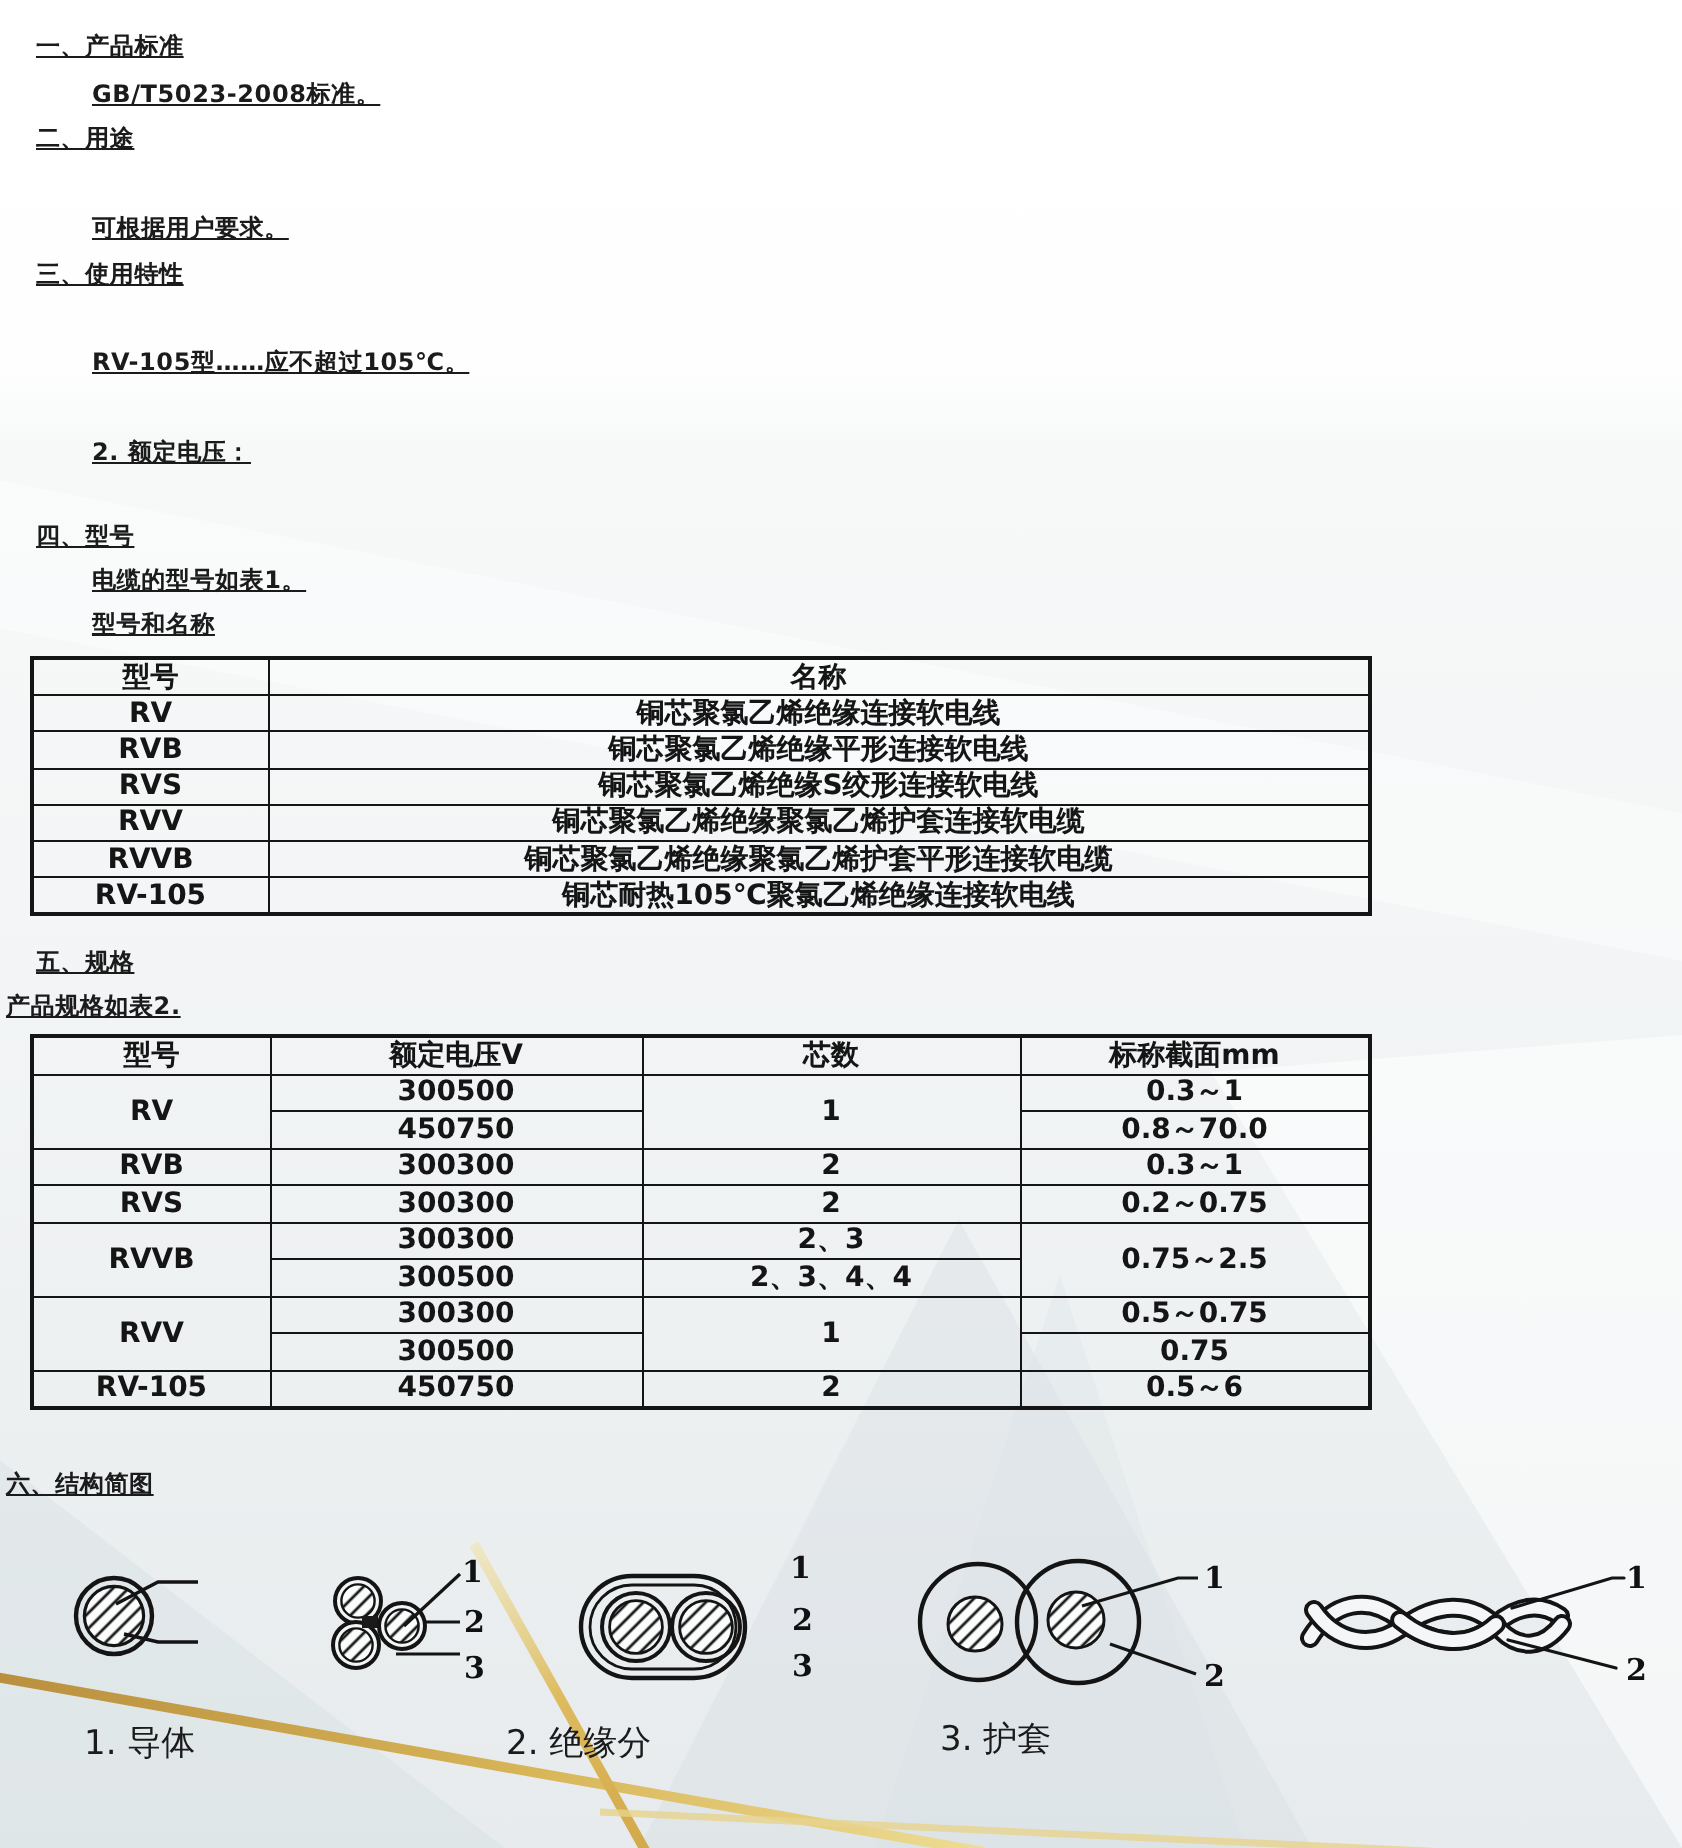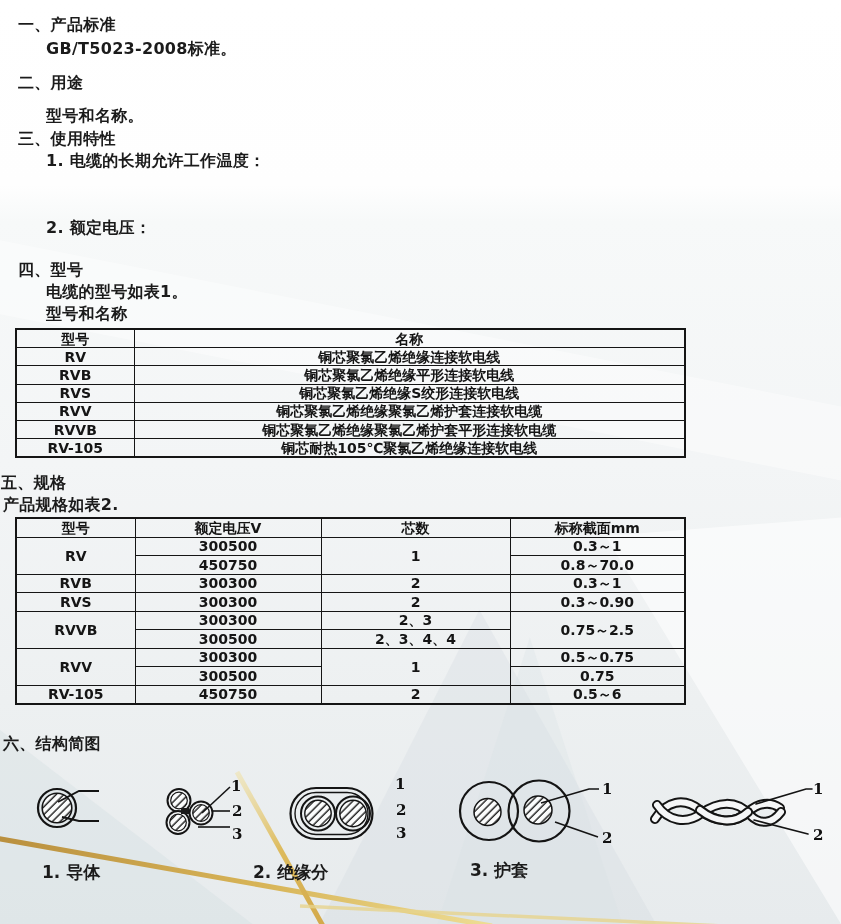--- a/index.html
+++ b/index.html
@@ -5,32 +5,32 @@
   html,body{margin:0;padding:0;}
   body{width:841px;height:924px;font-family:"DejaVu Sans",sans-serif;}
   .page{position:relative;width:841px;height:924px;overflow:hidden;
     background:linear-gradient(180deg,#ffffff 0%,#fefefe 20%,#f7f9f9 24%,#f3f5f6 50%,#edf0f1 76%,#e7ebed 100%);}
   .bgpoly{position:absolute;left:0;top:0;width:841px;height:924px;pointer-events:none;}
   .p1{clip-path:polygon(57% 66%,78% 100%,38% 100%);background:rgba(203,214,219,0.26);}
   .p2{clip-path:polygon(72% 58%,100% 100%,100% 56%);background:rgba(255,255,255,0.55);}
   .p3{clip-path:polygon(0 79%,30% 100%,0 100%);background:rgba(206,217,222,0.30);}
   .p4{clip-path:polygon(0 26%,100% 44%,100% 52%,0 34%);background:rgba(255,255,255,0.40);}
   .p5{clip-path:polygon(52% 100%,63% 69%,74% 100%);background:rgba(214,224,228,0.30);}
-  .tl{position:absolute;white-space:nowrap;font-size:16px;font-weight:600;color:#1b1b1b;
-      letter-spacing:0.3px;line-height:1;}
+  .tl{position:absolute;white-space:nowrap;font-size:12px;font-weight:600;color:#1b1b1b;
+      letter-spacing:0.3px;line-height:1;text-decoration:underline;}
   .tb{position:absolute;border-collapse:collapse;table-layout:fixed;border:2.5px solid #151515;}
   .tb th,.tb td{border:1.5px solid #151515;text-align:center;vertical-align:middle;
       font-family:"DejaVu Sans",sans-serif;font-size:14px;font-weight:600;color:#151515;
       padding:0;line-height:1;}
   .t1 th,.t1 td{height:17.2px;}
   .t2 th,.t2 td{height:17.5px;}
   .diag-svg{position:absolute;left:0;top:0;width:841px;height:924px;pointer-events:none;}
   .num{position:absolute;font-family:"DejaVu Serif",serif;font-weight:bold;font-size:15px;
       color:#111;line-height:1;}
-  .cap{position:absolute;font-size:17px;font-weight:700;color:#1b1b1b;line-height:1;white-space:nowrap;}
+  .cap{position:absolute;font-size:17px;font-weight:400;color:#1b1b1b;line-height:1;white-space:nowrap;}
 </style>
 </head>
 <body>
 
 <div class="page">
 
   <div class="bgpoly p4"></div>
   <div class="bgpoly p1"></div>
   <div class="bgpoly p2"></div>
   <div class="bgpoly p3"></div>
@@ -105,29 +105,29 @@
       <path d="M657 805 C668 821 686 825 702 813 C717 802 736 799 750 815 C760 825 772 824 781 812" stroke="#f5f6f7" stroke-width="6"></path>
       <path d="M700 810 C715 822 734 825 748 812" stroke="#141414" stroke-width="10"></path>
       <path d="M700 810 C715 822 734 825 748 812" stroke="#f5f6f7" stroke-width="6"></path>
       <path d="M756 804 L806 789 L812 789" stroke="#141414" stroke-width="1.6"></path>
       <path d="M754 820 L808 834" stroke="#141414" stroke-width="1.6"></path>
     </g>
   </svg>
 
   <div class="tl" style="left:18px;top:17px">一、产品标准</div>
   <div class="tl" style="left:46px;top:41px">GB/T5023-2008标准。</div>
-  <div class="tl" style="left:18px;top:75px">二、用途</div>
-  <div class="tl" style="left:46px;top:108px">型号和名称。</div>
+  <div class="tl" style="left:18px;top:63px">二、用途</div>
+  <div class="tl" style="left:46px;top:108px">可根据用户要求。</div>
   <div class="tl" style="left:18px;top:131px">三、使用特性</div>
-  <div class="tl" style="left:46px;top:153px">1. 电缆的长期允许工作温度：</div>
+  <div class="tl" style="left:46px;top:175px">RV-105型……应不超过105℃。</div>
   <div class="tl" style="left:46px;top:220px">2. 额定电压：</div>
   <div class="tl" style="left:18px;top:262px">四、型号</div>
   <div class="tl" style="left:46px;top:284px">电缆的型号如表1。</div>
   <div class="tl" style="left:46px;top:306px">型号和名称</div>
-  <div class="tl" style="left:1px;top:475px">五、规格</div>
+  <div class="tl" style="left:18px;top:475px">五、规格</div>
   <div class="tl" style="left:3px;top:497px">产品规格如表2.</div>
   <div class="tl" style="left:3px;top:736px">六、结构简图</div>
 
   <table class="tb t1" style="left:15px;top:328px;width:671px">
     <colgroup>
         <col style="width:118px">
         <col>
       </colgroup>
     <tbody>
         <tr>
@@ -188,21 +188,21 @@
     <tr>
       <td>RVB</td>
       <td>300300</td>
       <td>2</td>
       <td>0.3～1</td>
     </tr>
     <tr>
       <td>RVS</td>
       <td>300300</td>
       <td>2</td>
-      <td>0.3～0.90</td>
+      <td>0.2～0.75</td>
     </tr>
     <tr>
       <td rowspan="2">RVVB</td>
       <td>300300</td>
       <td>2、3</td>
       <td rowspan="2">0.75～2.5</td>
     </tr>
     <tr>
       <td>300500</td>
       <td>2、3、4、4</td>

